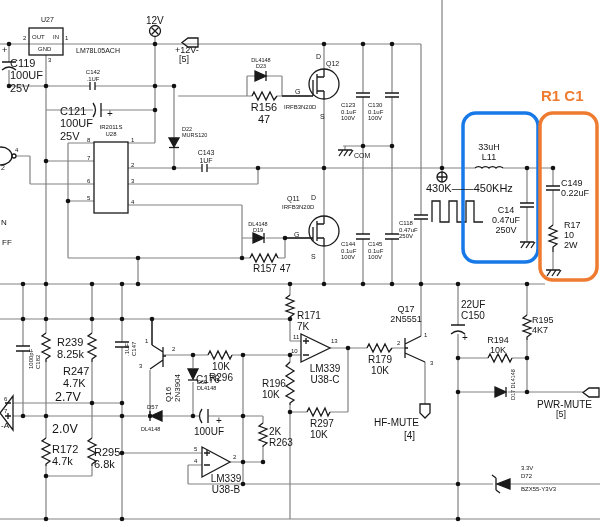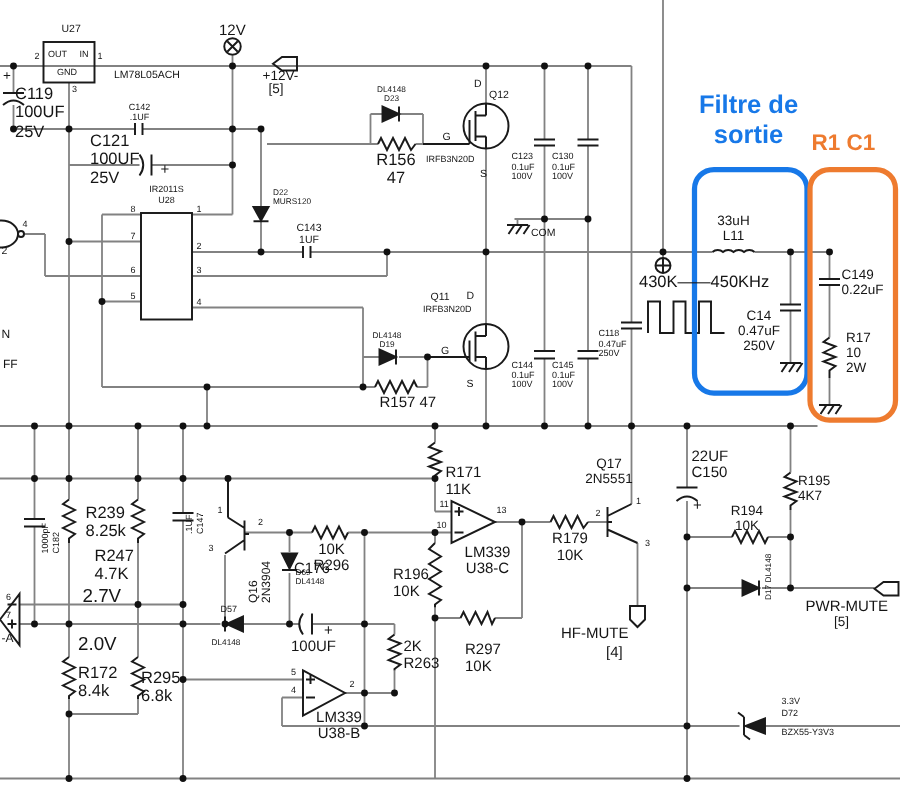--- a/index.html
+++ b/index.html
@@ -302,21 +302,21 @@
 <div class="lbl t6" style="left:65px;top:35px">1</div>
 <div class="lbl t6" style="left:48px;top:57px">3</div>
 <div class="lbl t7" style="left:76px;top:47px">LM78L05ACH</div>
 <div class="lbl t10" style="left:146px;top:15px">12V</div>
 <div class="lbl t9" style="left:175px;top:45px">+12V-</div>
 <div class="lbl t9" style="left:179px;top:54px">[5]</div>
 <div class="lbl t9" style="left:2px;top:45px">+</div>
 <div class="lbl t11" style="left:10px;top:57px">C119
 100UF
 25V</div>
-<div class="lbl t11" style="left:60px;top:88px">C121
+<div class="lbl t11" style="left:60px;top:105px">C121
 100UF
 25V</div>
 <div class="lbl t10" style="left:107px;top:108px">+</div>
 <div class="lbl t6 c" style="left:82px;top:69px;width:22px">C142
 .1UF</div>
 
 <div class="lbl t6 c" style="left:96px;top:124px;width:30px">IR2011S
 U28</div>
 <div class="lbl t6" style="left:87px;top:137px">8</div>
 <div class="lbl t6" style="left:87px;top:155px">7</div>
@@ -370,43 +370,41 @@
 <div class="lbl t9 c" style="left:475px;top:142px;width:28px">33uH
 L11</div>
 <div class="lbl t9 c" style="left:488px;top:205px;width:36px">C14
 0.47uF
 250V</div>
 <div class="lbl t9" style="left:561px;top:178px">C149
 0.22uF</div>
 <div class="lbl t9" style="left:564px;top:220px">R17
 10
 2W</div>
-<div class="lbl blue c" style="left:456px;top:60px;width:86px">Filtre de
-sortie</div>
 <div class="lbl orange" style="left:541px;top:88px">R1 C1</div>
 
 <div class="lbl t10" style="left:461px;top:299px">22UF
 C150</div>
 <div class="lbl t10" style="left:462px;top:332px">+</div>
 <div class="lbl t9" style="left:532px;top:315px">R195
 4K7</div>
 <div class="lbl t9 c" style="left:484px;top:335px;width:28px">R194
 10K</div>
 <div class="lbl t5 rot" style="left:510px;top:400px">D17 DL4148</div>
 <div class="lbl t10" style="left:537px;top:399px">PWR-MUTE</div>
 <div class="lbl t9" style="left:556px;top:409px">[5]</div>
 
 <div class="lbl t11" style="left:57px;top:336px">R239
 8.25k</div>
 <div class="lbl t11" style="left:63px;top:365px">R247
 4.7K</div>
 <div class="lbl t12" style="left:55px;top:390px">2.7V</div>
 <div class="lbl t12" style="left:52px;top:422px">2.0V</div>
 <div class="lbl t11" style="left:52px;top:443px">R172
-8.4k</div>
+4.7k</div>
 <div class="lbl t11" style="left:94px;top:446px">R295
 6.8k</div>
 <div class="lbl t6 rot" style="left:28px;top:369px">1000pF
 C182</div>
 <div class="lbl t6 rot" style="left:124px;top:356px">.1UF
 C147</div>
 <div class="lbl t6" style="left:147px;top:404px">D57</div>
 <div class="lbl t5" style="left:141px;top:426px">DL4148</div>
 <div class="lbl t8 rot" style="left:165px;top:402px">Q16
 2N3904</div>
@@ -417,29 +415,29 @@
 DL4148</div>
 <div class="lbl t10 c" style="left:207px;top:361px;width:28px">10K
 R296</div>
 <div class="lbl t10" style="left:196px;top:374px">C176</div>
 <div class="lbl t10" style="left:194px;top:426px">100UF</div>
 <div class="lbl t10" style="left:216px;top:415px">+</div>
 <div class="lbl t10" style="left:262px;top:378px">R196
 10K</div>
 <div class="lbl t10" style="left:269px;top:426px">2K
 R263</div>
-<div class="lbl t10" style="left:310px;top:428px">R297
+<div class="lbl t10" style="left:310px;top:418px">R297
 10K</div>
 <div class="lbl t10 c" style="left:305px;top:363px;width:40px">LM339
 U38-C</div>
 <div class="lbl t6" style="left:293px;top:334px">11</div>
 <div class="lbl t6" style="left:291px;top:348px">10</div>
 <div class="lbl t6" style="left:331px;top:338px">13</div>
 <div class="lbl t10" style="left:297px;top:310px">R171
-11K</div>
+7K</div>
 <div class="lbl t9 c" style="left:387px;top:304px;width:38px">Q17
 2N5551</div>
 <div class="lbl t6" style="left:397px;top:340px">2</div>
 <div class="lbl t6" style="left:424px;top:332px">1</div>
 <div class="lbl t6" style="left:430px;top:360px">3</div>
 <div class="lbl t10 c" style="left:366px;top:354px;width:28px">R179
 10K</div>
 <div class="lbl t10" style="left:374px;top:417px">HF-MUTE</div>
 <div class="lbl t10" style="left:404px;top:430px">[4]</div>
 <div class="lbl t10 c" style="left:205px;top:473px;width:42px">LM339

